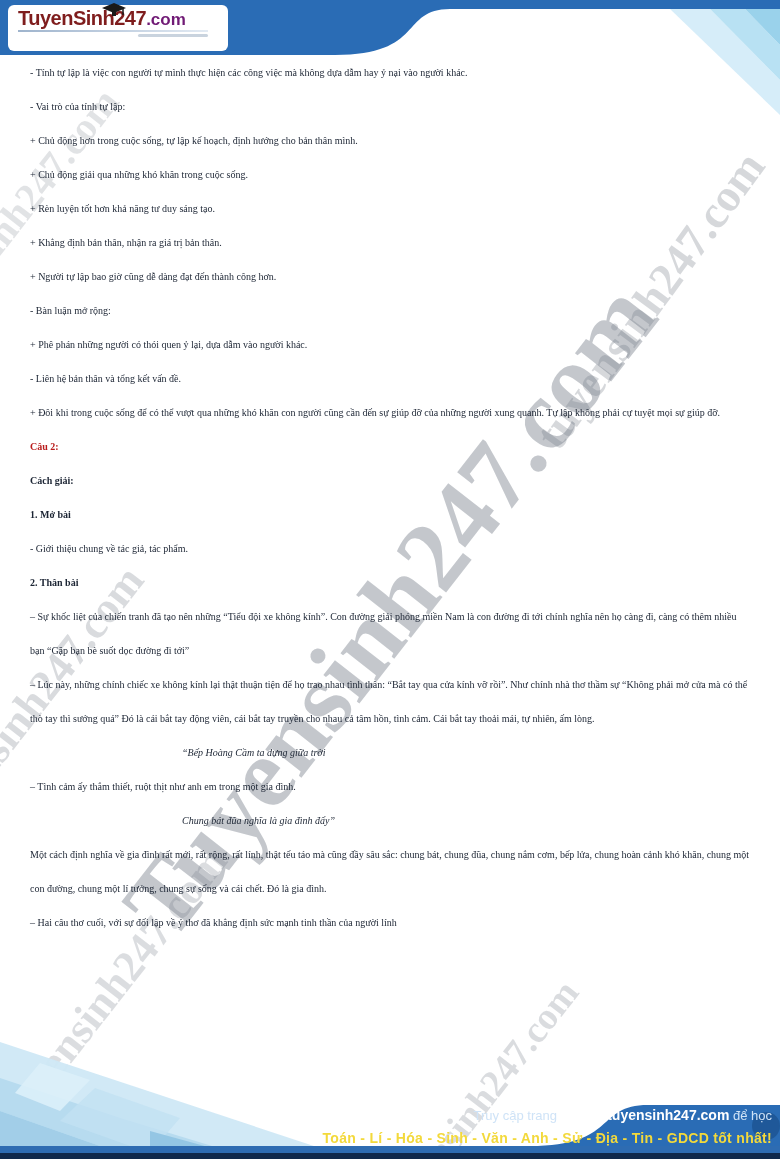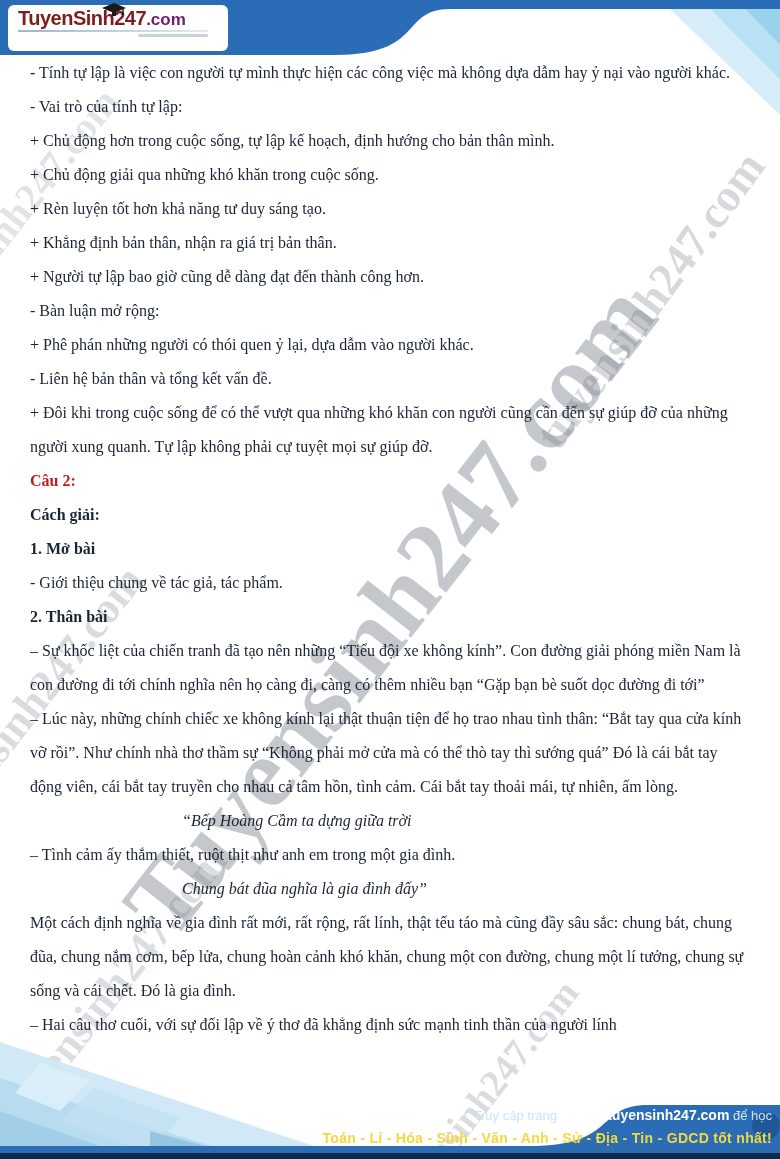--- a/index.html
+++ b/index.html
@@ -32,21 +32,21 @@
   .wm1{left:390px;top:610px;font-size:100px;opacity:.40;transform:translate(-50%,-50%) rotate(-52deg);}
   .wm2{left:650px;top:300px;font-size:46px;opacity:.28;transform:translate(-50%,-50%) rotate(-54deg);}
   .wm3{left:30px;top:705px;font-size:44px;opacity:.26;transform:translate(-50%,-50%) rotate(-52deg);}
   .wm4{left:110px;top:990px;font-size:44px;opacity:.24;transform:translate(-50%,-50%) rotate(-52deg);}
   .wm5{left:480px;top:1100px;font-size:38px;opacity:.25;transform:translate(-50%,-50%) rotate(-52deg);}
   .wm6{left:15px;top:215px;font-size:40px;opacity:.20;transform:translate(-50%,-50%) rotate(-52deg);}
   
   .doc{
     position:absolute;left:30px;top:56px;width:722px;z-index:2;
   }
-  .para{margin:0;font-size:16px;line-height:34px;color:#1b2433;}
+  .para{margin:0;font-size:10px;line-height:34px;color:#1b2433;}
   .para.bold{font-weight:bold;}
   .para.red{font-weight:bold;color:#b91c1c;}
   .para.quote-italic{font-style:italic;padding-left:152px;}
   .para.quote{padding-left:144px;}
   
   .footer-svg{position:absolute;bottom:0;left:0;display:block;z-index:3;}
   .corner-bl{position:absolute;left:0;bottom:6px;z-index:2;}
   .footer-text{
     position:absolute;right:8px;top:1104px;z-index:4;text-align:right;
     font-family:"Liberation Sans",sans-serif;line-height:23px;white-space:nowrap;

